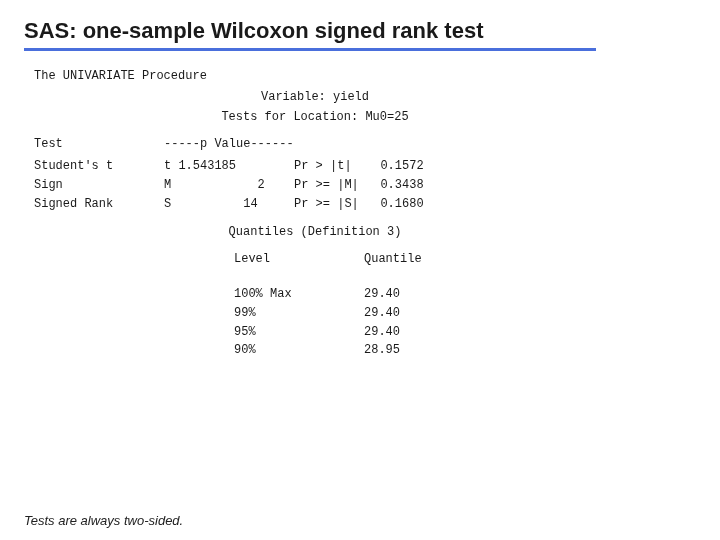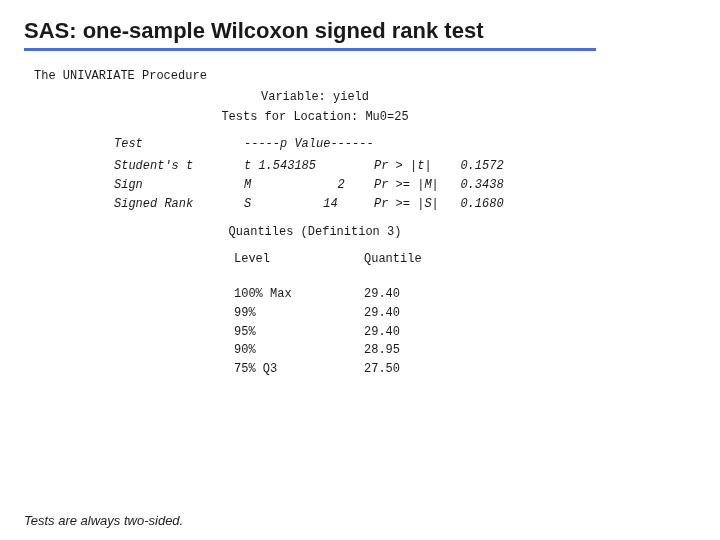--- a/index.html
+++ b/index.html
@@ -45,23 +45,21 @@
     }
     .sas-variable-line {
       text-align: center;
       margin-bottom: 2px;
     }
     .sas-tests-header {
       text-align: center;
       margin-bottom: 8px;
     }
     .sas-table {
-      margin-left: 80px;
       margin-bottom: 10px;
-      font-style: italic;
     }
     .sas-table-header {
       display: flex;
       margin-bottom: 4px;
     }
     .col-test { width: 130px; }
     .col-stat { width: 130px; }
     .col-pval { width: 200px; }
     .sas-row {
       display: flex;
@@ -145,21 +143,17 @@
         <span class="col-quantile">29.40</span>
       </div>
       <div class="q-row">
         <span class="col-level">95%</span>
         <span class="col-quantile">29.40</span>
       </div>
       <div class="q-row">
         <span class="col-level">90%</span>
         <span class="col-quantile">28.95</span>
       </div>
-      <div class="q-row">
-        <span class="col-level">75% Q3</span>
-        <span class="col-quantile">27.50</span>
-      </div>
     </div>
   </div>
 
   <div class="bottom-note">Tests are always two-sided.</div>
 </div>
 
 </body></html>

